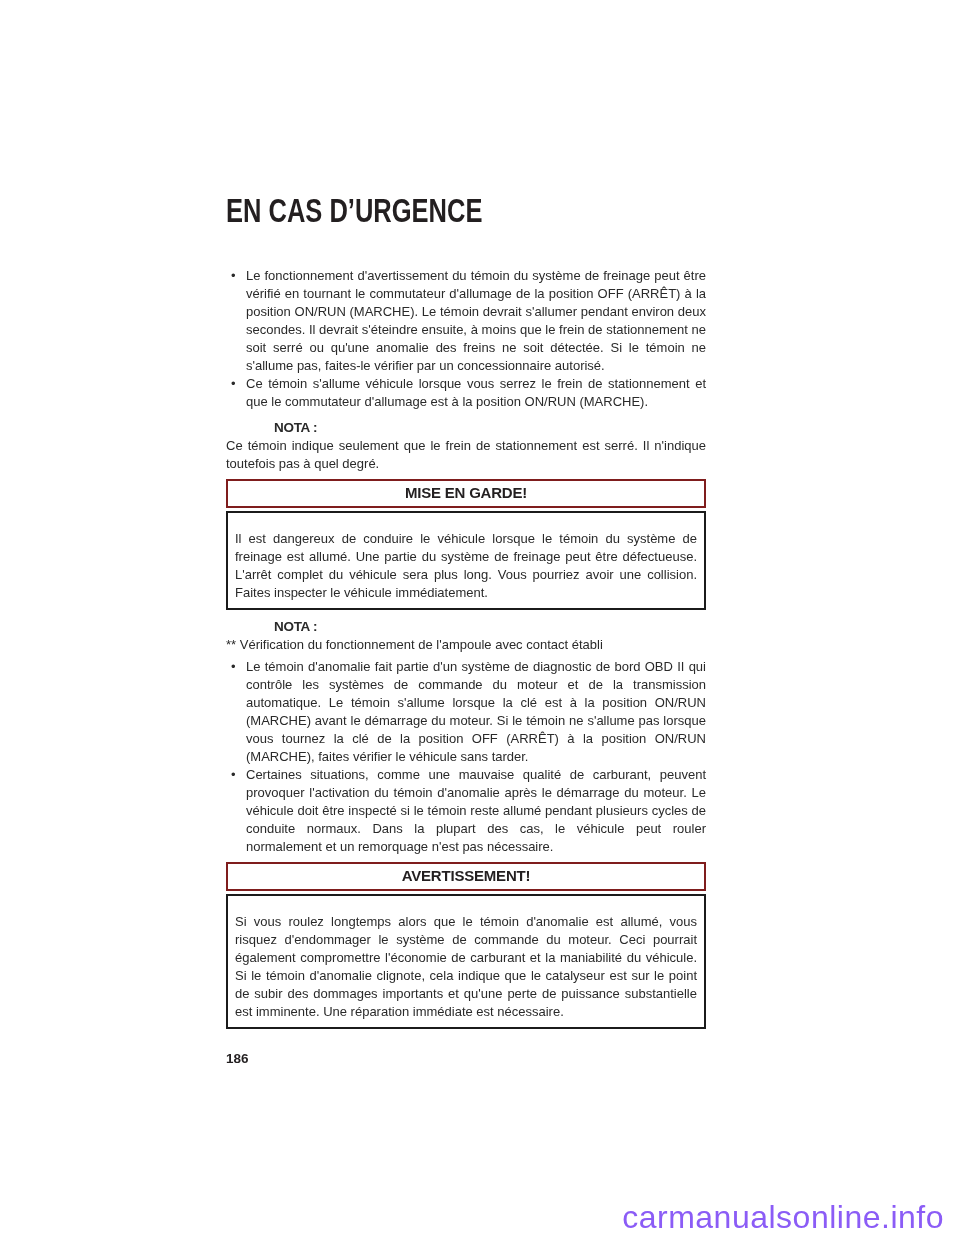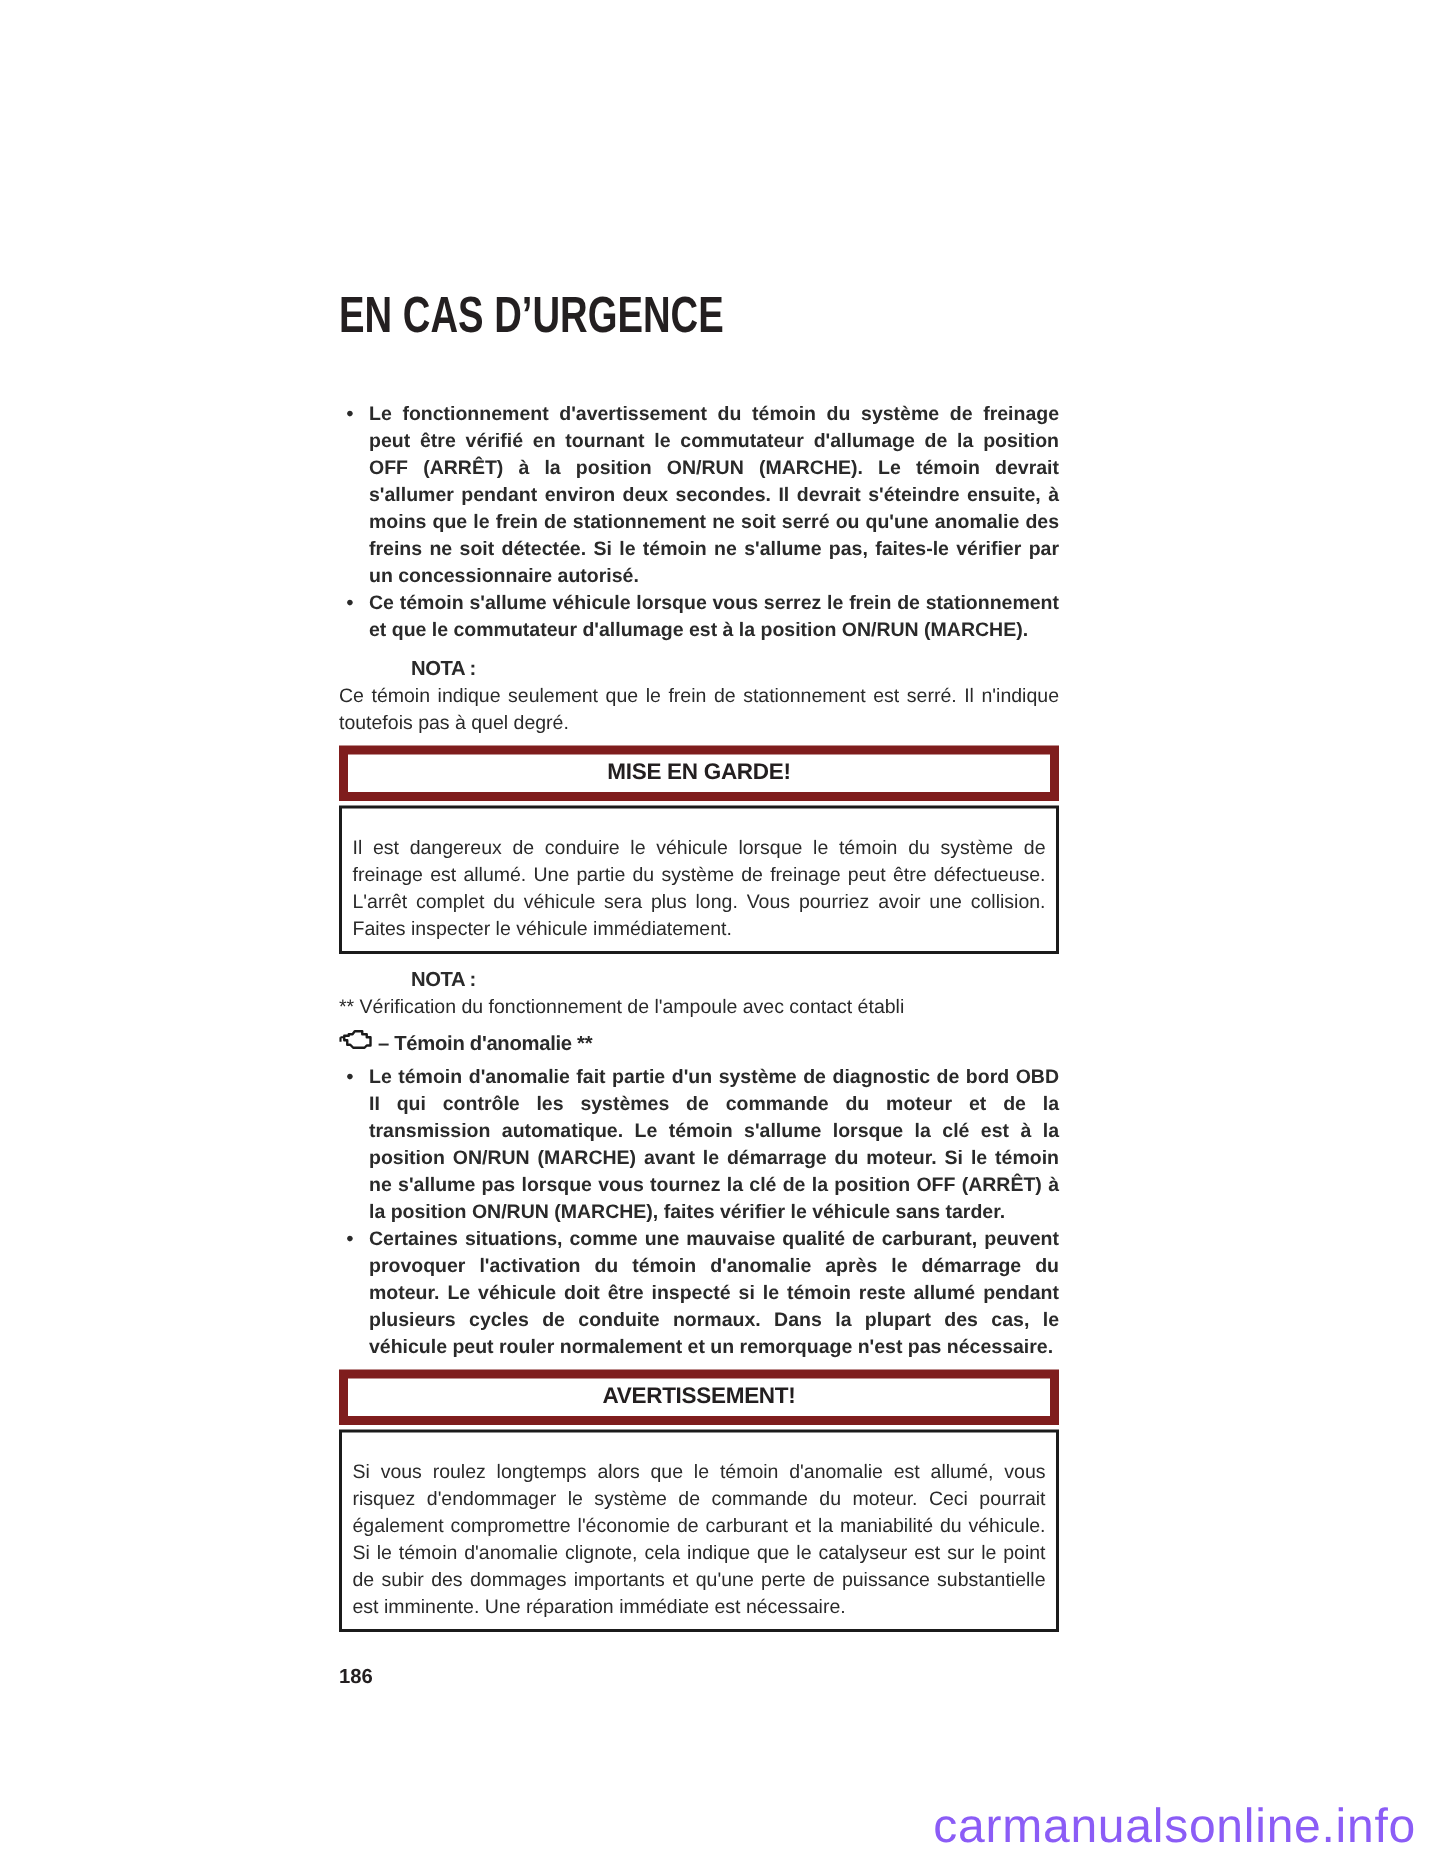--- a/index.html
+++ b/index.html
@@ -12,32 +12,32 @@
     position:absolute; left:226px; top:0; width:480px;
   }
   h1.page-title {
     margin:193px 0 0 0; font-size:34px; line-height:34px; font-weight:bold;
     color:#231f20; letter-spacing:0px; white-space:nowrap;
     transform:scaleX(0.75); transform-origin:left center;
   }
   .bullet-list { margin-top:40px; }
   .bullet {
     position:relative; padding-left:20px; text-align:justify;
-    font-size:13px; line-height:18px;font-weight:bold;
+    font-size:13px; line-height:18px;
   }
   .bullet::before {
     content:"\2022"; position:absolute; left:5px; top:0;
     font-size:13px; line-height:18px;
   }
   .nota { margin-top:8px; }
   .nota-label { font-weight:bold; font-size:13.5px; line-height:18px; letter-spacing:-0.3px;margin-left:48px; }
   .nota-body { font-size:13px; line-height:18px; text-align:justify; }
   .alert { margin-top:6px; }
   .alert-header {
-    border:6px solid #7f1d1d; text-align:center; font-weight:bold;
+    border:2px solid #7f1d1d; text-align:center; font-weight:bold;
     font-size:15px; line-height:18px; padding:3px 0 4px 0; color:#231f20;
     letter-spacing:-0.2px;
   }
   .alert-body {
     border:2px solid #1b1b1b; margin-top:3px; padding:17px 7px 6px 7px;
     font-size:13px; line-height:18px; text-align:justify;
   }
   .indicator-line {
     margin-top:5px; display:flex; align-items:center; height:20px;
   }
@@ -70,29 +70,20 @@
   <div class="alert">
     <div class="alert-header">MISE EN GARDE!</div>
     <div class="alert-body">Il est dangereux de conduire le véhicule lorsque le témoin du système de freinage est allumé. Une partie du système de freinage peut être défectueuse. L'arrêt complet du véhicule sera plus long. Vous pourriez avoir une collision. Faites inspecter le véhicule immédiatement.</div>
   </div>
 
   <div class="nota">
     <div class="nota-label">NOTA :</div>
     <div class="nota-body">** Vérification du fonctionnement de l'ampoule avec contact établi</div>
   </div>
 
-  <div class="indicator-line">
-    <span class="engine-icon">
-      <svg width="24" height="16" viewBox="0 0 24 16" fill="none" xmlns="http://www.w3.org/2000/svg">
-        <path d="M6.5 4.5 L9 4.5 L10.5 2.5 L15.5 2.5 L15.5 4.5 L18.5 4.5 L18.5 6.5 L21 6.5 L21 12 L18.5 12 L17 13.5 L9.5 13.5 L7.5 11.5 L5.5 11.5 L5.5 8.5 L3.5 8.5 L3.5 5.5 L6.5 5.5 Z" stroke="#1b1b1b" stroke-width="1.6" fill="none" stroke-linejoin="round"></path>
-        <path d="M1 6.5 L3.5 6.5 M1 6.5 L1 9.5" stroke="#1b1b1b" stroke-width="1.4"></path>
-      </svg>
-    </span>
-    <span class="indicator-label">– Témoin d'anomalie **</span>
-  </div>
 
   <div class="bullet-list list-2">
     <div class="bullet">Le témoin d'anomalie fait partie d'un système de diagnostic de bord OBD II qui contrôle les systèmes de commande du moteur et de la transmission automatique. Le témoin s'allume lorsque la clé est à la position ON/RUN (MARCHE) avant le démarrage du moteur. Si le témoin ne s'allume pas lorsque vous tournez la clé de la position OFF (ARRÊT) à la position ON/RUN (MARCHE), faites vérifier le véhicule sans tarder.</div>
     <div class="bullet">Certaines situations, comme une mauvaise qualité de carburant, peuvent provoquer l'activation du témoin d'anomalie après le démarrage du moteur. Le véhicule doit être inspecté si le témoin reste allumé pendant plusieurs cycles de conduite normaux. Dans la plupart des cas, le véhicule peut rouler normalement et un remorquage n'est pas nécessaire.</div>
   </div>
 
   <div class="alert">
     <div class="alert-header">AVERTISSEMENT!</div>
     <div class="alert-body">Si vous roulez longtemps alors que le témoin d'anomalie est allumé, vous risquez d'endommager le système de commande du moteur. Ceci pourrait également compromettre l'économie de carburant et la maniabilité du véhicule. Si le témoin d'anomalie clignote, cela indique que le catalyseur est sur le point de subir des dommages importants et qu'une perte de puissance substantielle est imminente. Une réparation immédiate est nécessaire.</div>
   </div>

